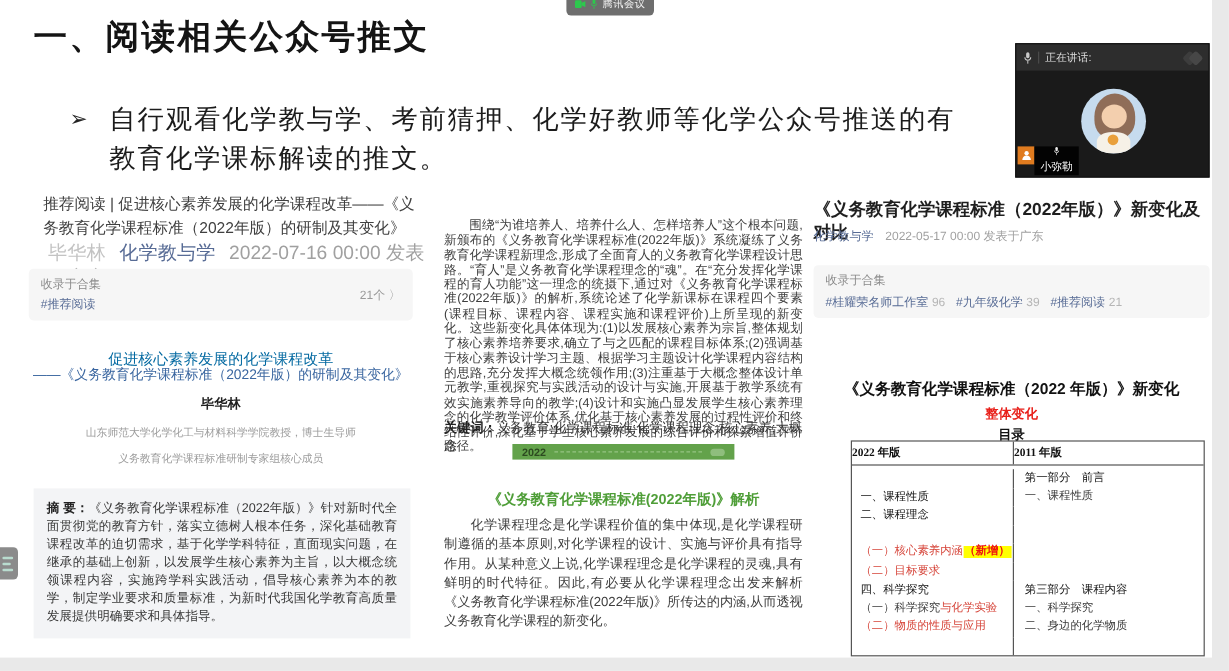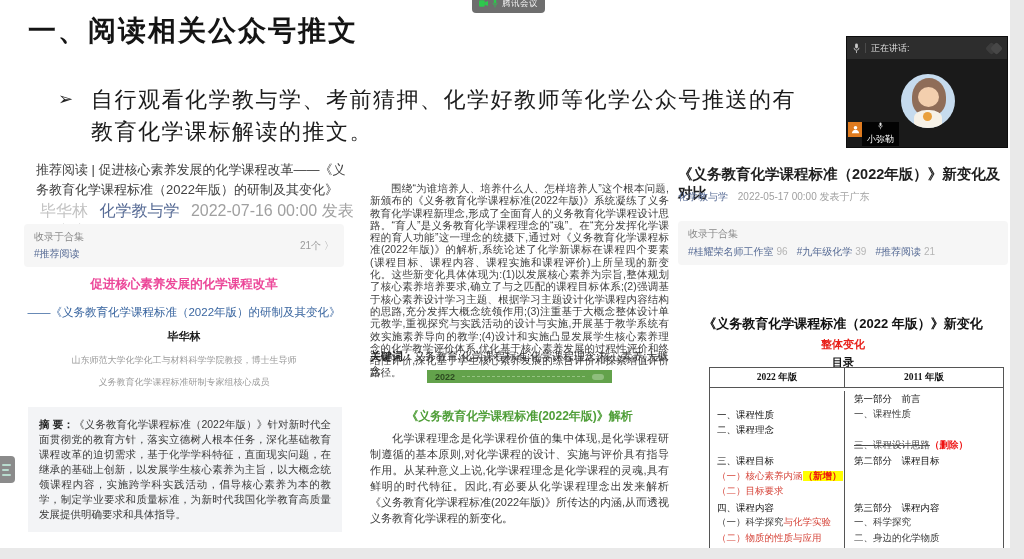--- a/index.html
+++ b/index.html
@@ -54,21 +54,21 @@
 
   
   .l-title{position:absolute;left:24px;top:160px;width:320px;font-size:13px;font-weight:normal;color:#404040;line-height:1.55;margin-left:12px;}
   .l-byline{position:absolute;left:40px;top:201px;width:320px;font-size:16px;}
   .l-byline .au{color:#c3c3c3;margin-right:7px;}
   .l-byline .acct{margin-right:7px;}
   .l-collect{position:absolute;left:24px;top:224px;width:320px;display:flex;justify-content:space-between;align-items:center;}
   .l-collect .cl{color:#8a8a8a;}
   .l-collect .tag{display:block;margin-top:3px;}
   .l-collect .cnt{color:#9a9a9a;display:flex;align-items:center;gap:3px;}
-  .blue-h1{position:absolute;left:24px;top:276px;width:320px;text-align:center;color:#ec4899;font-weight:bold;font-size:12.5px;}
+  .blue-h1{position:absolute;left:24px;top:291px;width:320px;text-align:center;color:#0369a1;font-weight:normal;font-size:12.5px;}
   .blue-h2{position:absolute;left:24px;top:305px;width:320px;text-align:center;color:#3a66a0;font-size:11.5px;}
   .c-author{position:absolute;left:24px;top:329px;width:320px;text-align:center;font-weight:bold;font-size:11px;color:#222;}
   .affil{position:absolute;left:24px;width:320px;text-align:center;font-size:9px;color:#9c9c9c;}
   .affil1{top:354px;}.affil2{top:376px;}
   .abstract{position:absolute;left:28px;top:407px;width:314px;box-sizing:border-box;background:#f3f4f6;
     padding:10px 11px;font-size:10.5px;line-height:15px;color:#3a3a3a;text-align:justify;}
   .abstract b{color:#222;}
 
   
   .m-para1{position:absolute;left:370px;top:182px;width:299px;font-size:10.5px;line-height:12.3px;
@@ -92,21 +92,21 @@
   .r-collect .cl{color:#8a8a8a;}
   .r-collect .tags{margin-top:4px;}
   .r-collect .tag{color:#576b95;margin-right:3px;}
   .r-collect .cnt{color:#b5b5b5;margin-right:9px;}
   .doc-title{position:absolute;left:678px;top:315px;width:330px;text-align:center;font-weight:bold;font-size:13px;color:#111;}
   .doc-sub{position:absolute;left:678px;top:337px;width:330px;text-align:center;color:#e8201a;font-weight:bold;font-size:11px;}
   .doc-toc{position:absolute;left:678px;top:355px;width:330px;text-align:center;font-weight:bold;font-size:11px;color:#111;}
   .toc-table{position:absolute;left:709px;top:367px;width:295px;border:1px solid #555;box-sizing:border-box;
     font-family:"Liberation Serif","DejaVu Serif",serif;}
   .tt-head{display:flex;border-bottom:1px solid #555;}
-  .tt-head .hc{font-size:9.5px;font-weight:bold;color:#111;text-align:center;padding:3px 0;}
+  .tt-head .hc{font-size:9.5px;font-weight:bold;color:#111;text-align:left;padding:3px 0;}
   .hc-l{width:135px;border-right:1px solid #555;box-sizing:border-box;}
   .hc-r{flex:1;}
   .tt-body{padding-top:3px;}
   .t-row{display:flex;}
   .tc{height:15.5px;line-height:15.5px;font-size:9.5px;white-space:nowrap;box-sizing:border-box;}
   .tc-l{width:135px;border-right:1px solid #555;padding-left:7px;}
   .tc-r{flex:1;padding-left:9px;}
   .sg-b{font-weight:normal;color:#111;font-family:"Liberation Sans",sans-serif;}
   .sg-n{color:#3a3a3a;}
   .sg-r{color:#d6453a;margin-top:16px;}
@@ -209,36 +209,31 @@
           </div>
           <div class="t-row">
             <div class="tc tc-l"><span class="sg-b">一、课程性质</span></div>
             <div class="tc tc-r"><span class="sg-n">一、课程性质</span></div>
           </div>
           <div class="t-row">
             <div class="tc tc-l"><span class="sg-b">二、课程理念</span></div>
           </div>
           <div class="t-row">
             <div class="tc tc-l"></div>
-            <div class="tc tc-r"><span class="sg-st">三、课程设计思路</span><span class="sg-rb">（删除）</span></div>
-          </div>
-          <div class="t-row">
-            <div class="tc tc-l"><span class="sg-b">三、课程目标</span></div>
-            <div class="tc tc-r"><span class="sg-b">第二部分　课程目标</span></div>
           </div>
           <div class="t-row">
             <div class="tc tc-l"><span class="sg-r">（一）核心素养内涵</span><span class="sg-hl">（新增）</span></div>
             <div class="tc tc-r"></div>
           </div>
           <div class="t-row">
             <div class="tc tc-l"><span class="sg-r">（二）目标要求</span></div>
             <div class="tc tc-r"></div>
           </div>
           <div class="t-row">
-            <div class="tc tc-l"><span class="sg-b">四、课程内容</span></div>
+            <div class="tc tc-l"><span class="sg-b">四、科学探究</span></div>
             <div class="tc tc-r"><span class="sg-b">第三部分　课程内容</span></div>
           </div>
           <div class="t-row">
             <div class="tc tc-l"><span class="sg-n">（一）科学探究</span><span class="sg-r">与化学实验</span></div>
             <div class="tc tc-r"><span class="sg-n">一、科学探究</span></div>
           </div>
           <div class="t-row">
             <div class="tc tc-l"><span class="sg-r">（二）物质的性质与应用</span></div>
             <div class="tc tc-r"><span class="sg-n">二、身边的化学物质</span></div>
           </div>

